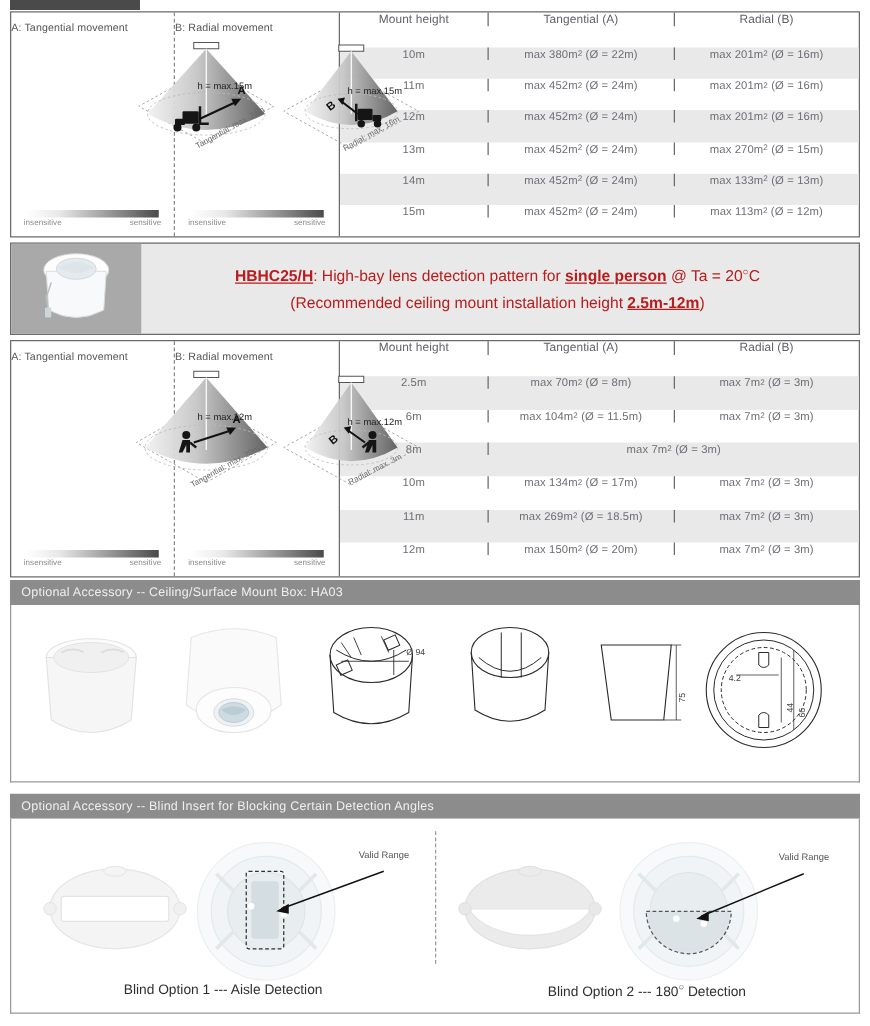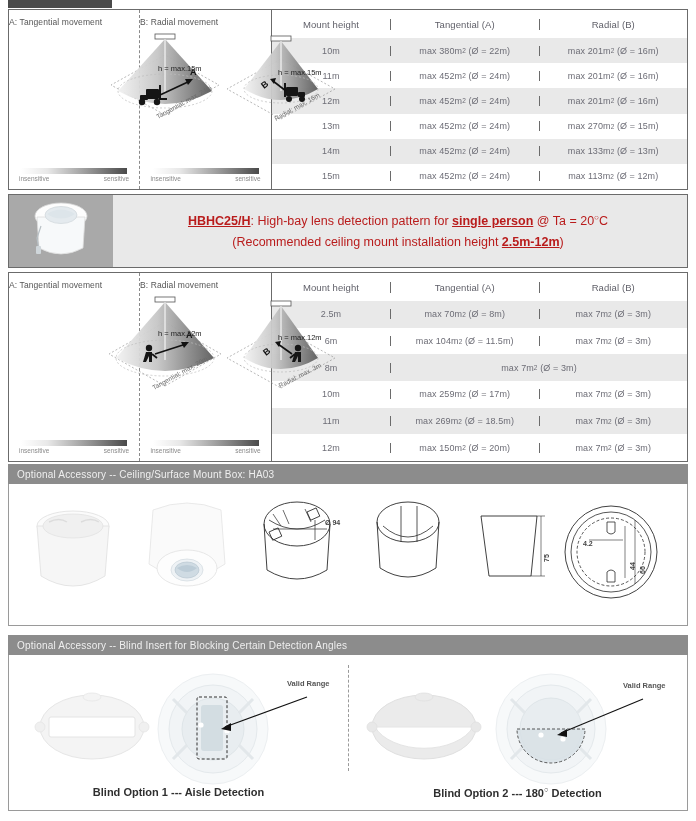--- a/index.html
+++ b/index.html
@@ -41,21 +41,21 @@
   }
   .grad-bar {
     width: 106px; height: 6px;
     background: linear-gradient(to right,#ffffff 0%,#e8e8e8 25%,#9a9a9a 62%,#4a4a4a 100%);
   }
   .grad-labels { display: flex; justify-content: space-between; width: 110px; margin-top: 1px; }
   .grad-labels span { font-size: 6.5px; color: #8a8a8a; }
 
   
   .tbl { flex: 1 1 auto; display: flex; flex-direction: column; border-left: 1px solid #6b6b6b; }
-  .tbl-row { display: flex; flex: 1 1 0; align-items: center; }
+  .tbl-row { display: flex; flex: 1 1 0; align-items: flex-start; }
   .tbl-row.head { flex: 0 0 28px; }
   .tbl-row.alt { background: #e9e9e9; }
   .tc {
     display: flex; align-items: center; justify-content: center;
     font-size: 9px; color: #6d6d76; text-align: center;
     letter-spacing: .1px;
   }
   .tc.c0 { flex: 0 0 118px; }
   .tc.c1 { flex: 1 1 0; border-left: 1px solid #6b6b6b; }
   .tc.c2 { flex: 1 1 0; border-left: 1px solid #6b6b6b; }
@@ -86,21 +86,21 @@
     position: absolute; left: 8px; width: 680px; height: 20px;
     background: #8c8c8c; color: #efefef;
     display: flex; align-items: center; padding-left: 9px;
     font-size: 10px; letter-spacing: .2px;
   }
   .acc-body {
     position: absolute; left: 8px; width: 680px;
     border: 1px solid #9a9a9a; border-top: none; background: #fff;
   }
 
-  .acc-row { position: relative; width: 100%; height: 100%; font-weight: bold; }
+  .acc-row { position: relative; width: 100%; height: 100%; }
   .ph { position: absolute; }
 
   
   .vdash {
     position: absolute; border-left: 1px dashed #9a9a9a;
   }
 
   .cap-row {
     position: absolute; left: 0; width: 100%;
     display: flex; align-items: center;
@@ -370,21 +370,21 @@
           <div class="tc c0">6m</div>
           <div class="tc c1"><span>max 104m</span><sup>2</sup>&nbsp;<span>(Ø = 11.5m)</span></div>
           <div class="tc c2"><span>max 7m</span><sup>2</sup>&nbsp;<span>(Ø = 3m)</span></div>
         </div>
         <div class="tbl-row alt">
           <div class="tc c0">8m</div>
           <div class="tc c2"><span>max 7m</span><sup>2</sup>&nbsp;<span>(Ø = 3m)</span></div>
         </div>
         <div class="tbl-row">
           <div class="tc c0">10m</div>
-          <div class="tc c1"><span>max 259m</span><sup>2</sup>&nbsp;<span>(Ø = 17m)</span></div>
+          <div class="tc c1"><span>max 134m</span><sup>2</sup>&nbsp;<span>(Ø = 17m)</span></div>
           <div class="tc c2"><span>max 7m</span><sup>2</sup>&nbsp;<span>(Ø = 3m)</span></div>
         </div>
         <div class="tbl-row alt">
           <div class="tc c0">11m</div>
           <div class="tc c1"><span>max 269m</span><sup>2</sup>&nbsp;<span>(Ø = 18.5m)</span></div>
           <div class="tc c2"><span>max 7m</span><sup>2</sup>&nbsp;<span>(Ø = 3m)</span></div>
         </div>
         <div class="tbl-row">
           <div class="tc c0">12m</div>
           <div class="tc c1"><span>max 150m</span><sup>2</sup>&nbsp;<span>(Ø = 20m)</span></div>

